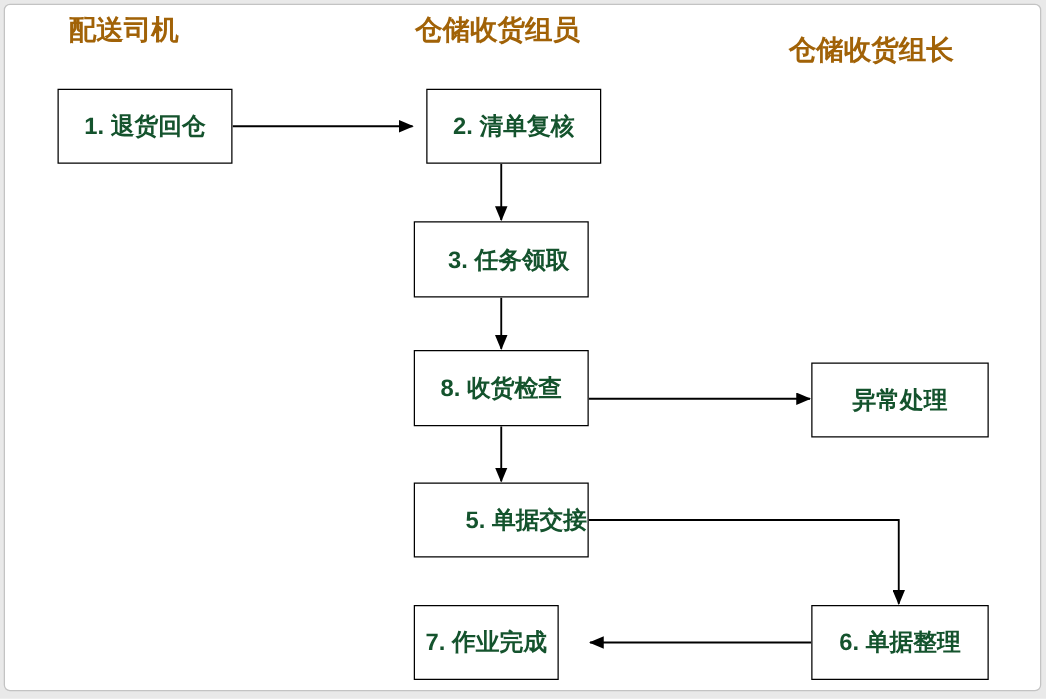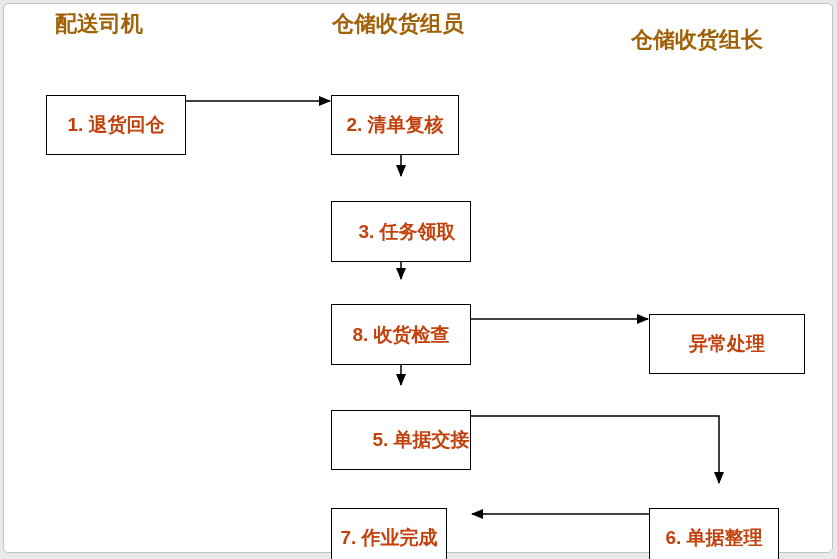--- a/index.html
+++ b/index.html
@@ -33,32 +33,31 @@
   .node {
     position: absolute;
     background: #ffffff;
     border: 1.5px solid #000000;
     box-sizing: border-box;
     display: flex;
     align-items: center;
     justify-content: center;
     font-weight: bold;
     font-size: 19px;
-    color: #c2410c;
+    color: #14532d;
     white-space: nowrap;
-    margin-top: 24px;
   }
   #node-1  { left: 46px;  top: 71px;  width: 140px; height: 60px; }
-  #node-2  { left: 331px; top: 71px;  width: 128px; height: 60px; }
+  #node-2  { left: 341px; top: 71px;  width: 140px; height: 60px; }
   #node-3  { left: 331px; top: 177px; width: 140px; height: 61px; padding-left: 12px; }
   #node-4  { left: 331px; top: 280px; width: 140px; height: 61px; }
   #node-5  { left: 331px; top: 386px; width: 140px; height: 60px; padding-left: 40px; }
-  #node-6  { left: 649px; top: 484px; width: 130px; height: 60px; }
+  #node-6  { left: 649px; top: 484px; width: 142px; height: 60px; }
   #node-7  { left: 331px; top: 484px; width: 116px; height: 60px; }
-  #node-ex { left: 649px; top: 290px; width: 156px; height: 60px; }
+  #node-ex { left: 649px; top: 290px; width: 142px; height: 60px; }
   .edges-layer {
     position: absolute;
     left: 0; top: 0;
     width: 837px; height: 559px;
     pointer-events: none;
   }
 </style>
 </head>
 <body>
 

